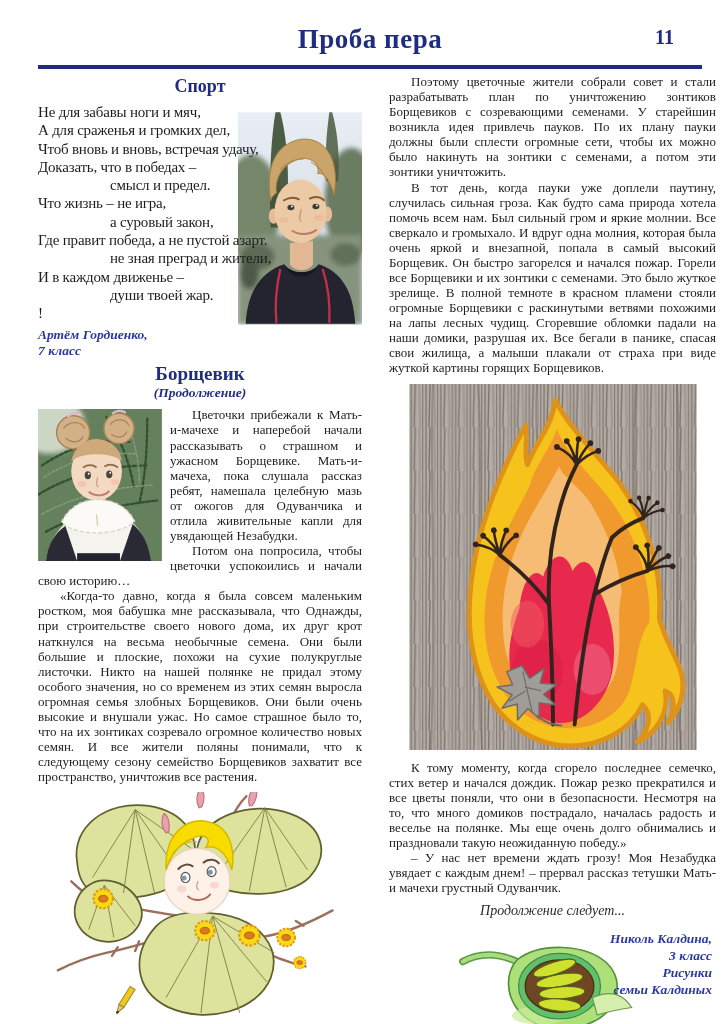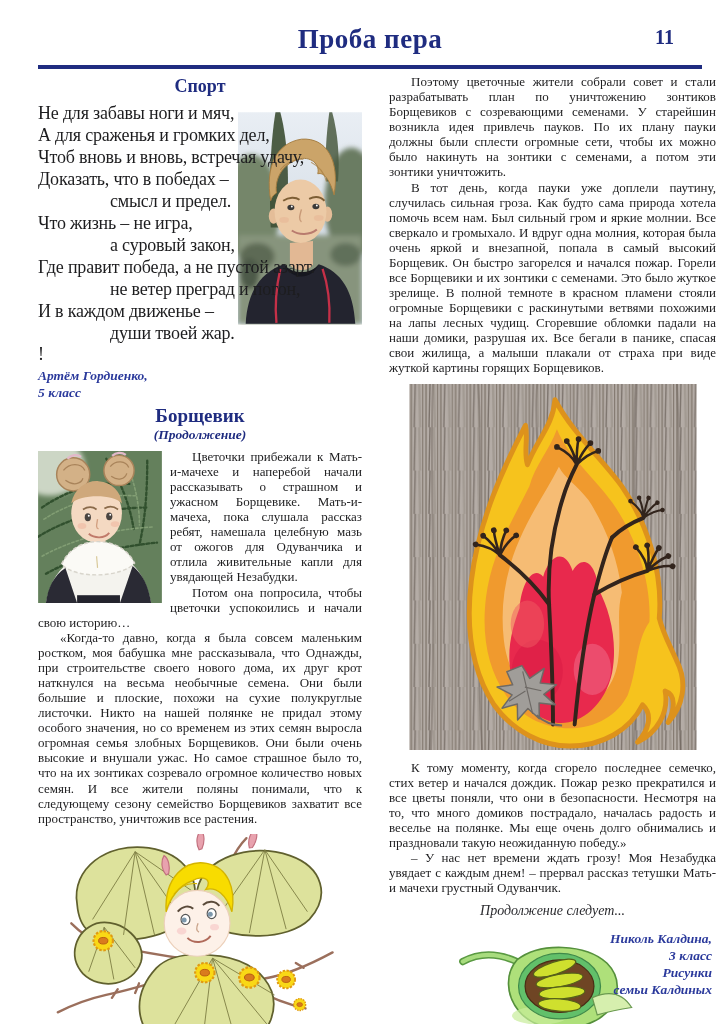--- a/index.html
+++ b/index.html
@@ -39,21 +39,21 @@
     margin:0;
   }
   
   .section-heading{
     text-align:center;font-size:18px;font-weight:bold;color:var(--accent);
     margin:2px 0 4px 0;
   }
   .sport-flow{overflow:visible;}
   .boy-photo{float:right;width:124px;margin:10px 0 2px 4px;}
   .boy-photo svg{display:block;}
-  .poem{font-size:18px;line-height:1.22;letter-spacing:-0.2px;padding-top:2px;}
+  .poem{font-size:15px;line-height:1.22;letter-spacing:-0.2px;padding-top:2px;}
   .poem-line{white-space:nowrap;}
   .poem-line.indent{padding-left:72px;}
   .photo-caption{
     clear:both;text-align:left;
     color:var(--caption_blue);font-weight:bold;font-style:italic;
     font-size:13.5px;line-height:1.2;margin:2px 2px 4px 0;
   }
   
   .story-heading{
     text-align:center;font-size:19px;font-weight:bold;color:var(--accent);margin-top:4px;
@@ -145,30 +145,30 @@
 
         <div class="poem">
             <div class="poem-line">Не для забавы ноги и мяч,</div>
             <div class="poem-line">А для сраженья и громких дел,</div>
             <div class="poem-line">Чтоб вновь и вновь, встречая удачу,</div>
             <div class="poem-line">Доказать, что в победах –</div>
             <div class="poem-line indent">смысл и предел.</div>
             <div class="poem-line">Что жизнь – не игра,</div>
             <div class="poem-line indent">а суровый закон,</div>
             <div class="poem-line">Где правит победа, а не пустой азарт.</div>
-            <div class="poem-line indent">не ветер преград и погон,</div>
+            <div class="poem-line indent">не зная преград и жители,</div>
             <div class="poem-line">И в каждом движенье –</div>
             <div class="poem-line indent">души твоей жар.</div>
             <div class="poem-line">!</div>
           </div>
       </div>
 
       <div class="photo-caption">
         <div>Артём Гордиенко,</div>
-        <div>5 класс</div>
+        <div>7 класс</div>
       </div>
 
       <div class="story-heading">Борщевик</div>
       <div class="story-subheading">(Продолжение)</div>
 
       <div class="story-flow">
 
         <div class="girl-photo">
           <svg width="124" height="152" viewBox="0 0 127 156" xmlns="http://www.w3.org/2000/svg">
             <defs>

